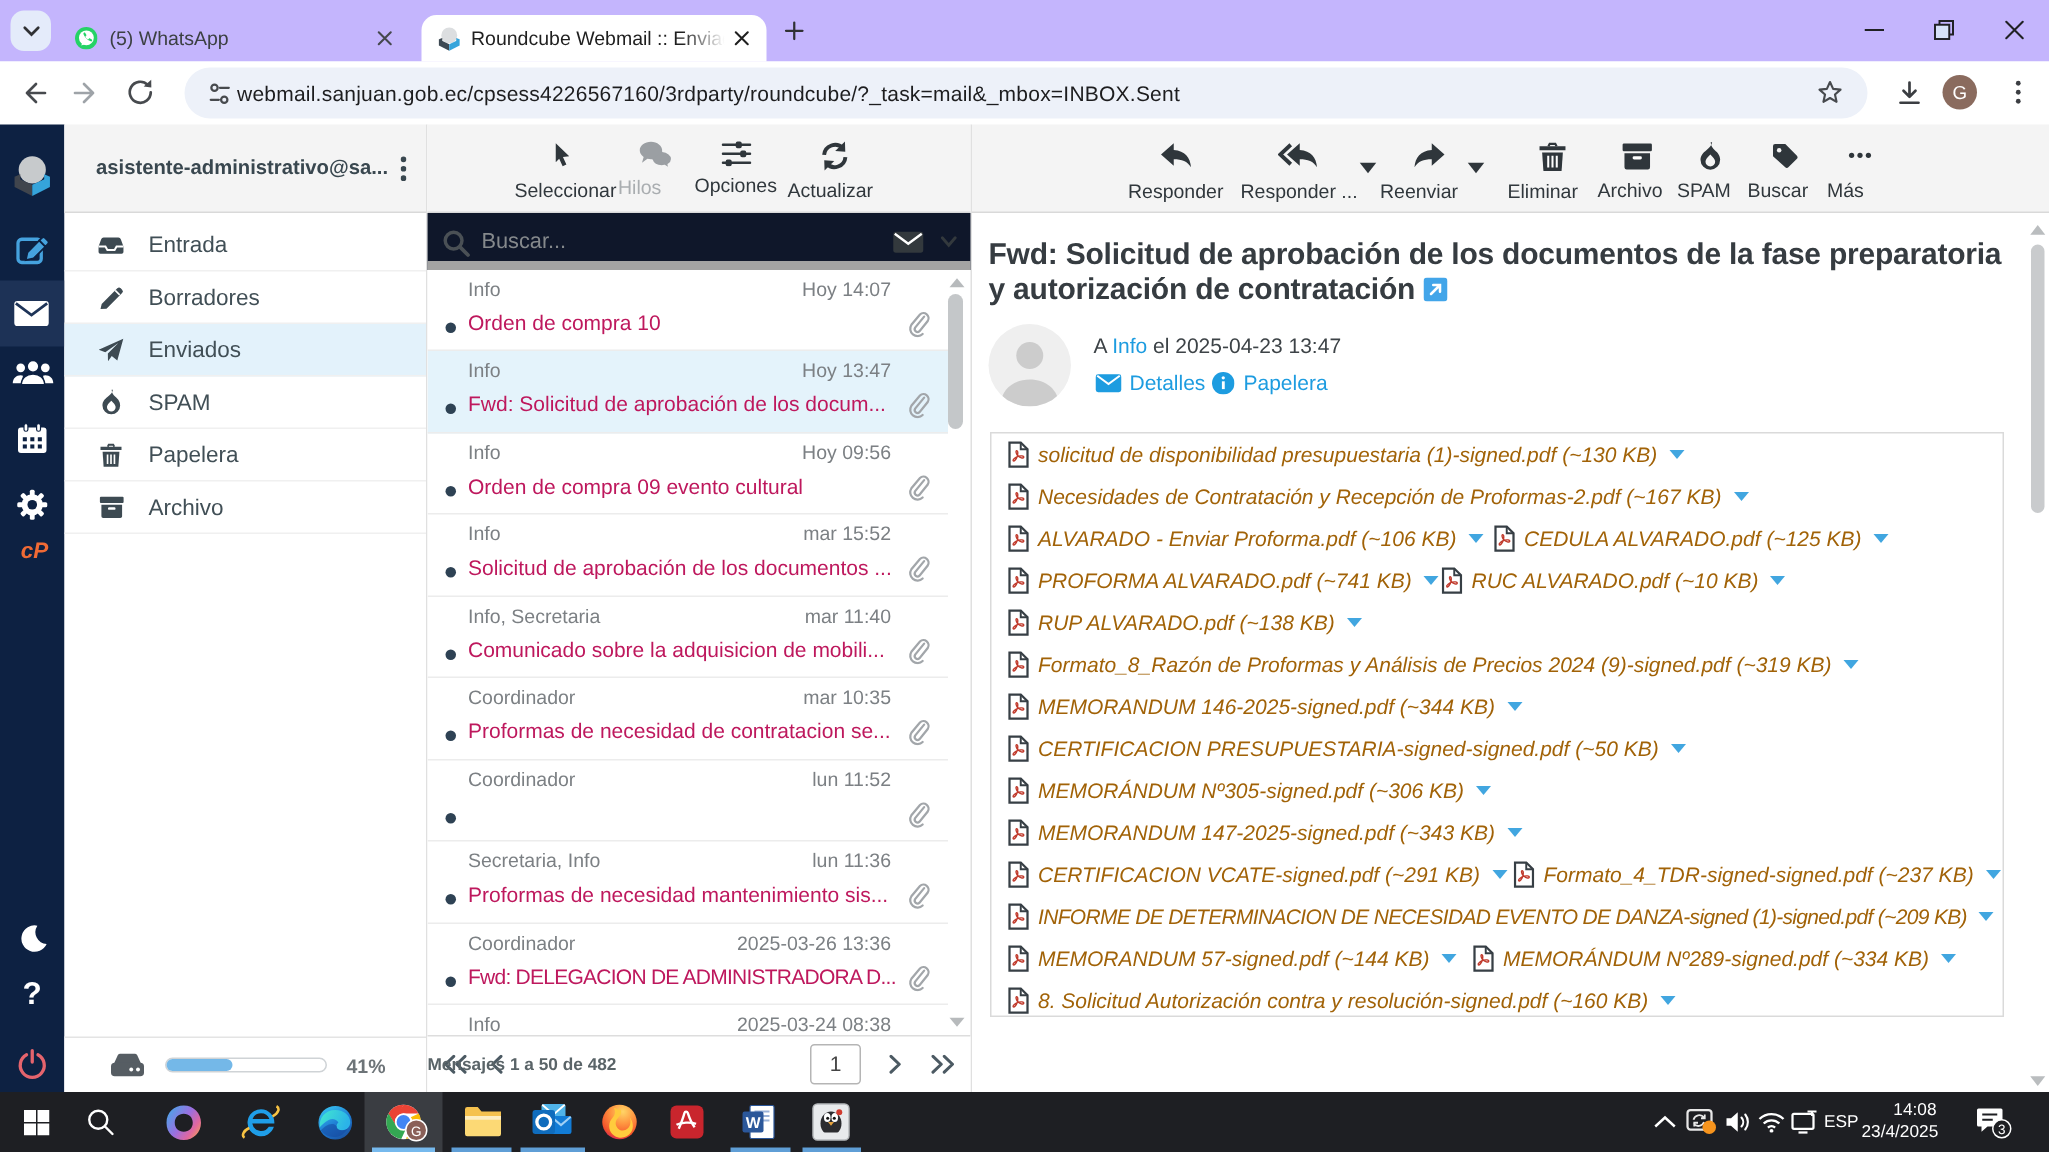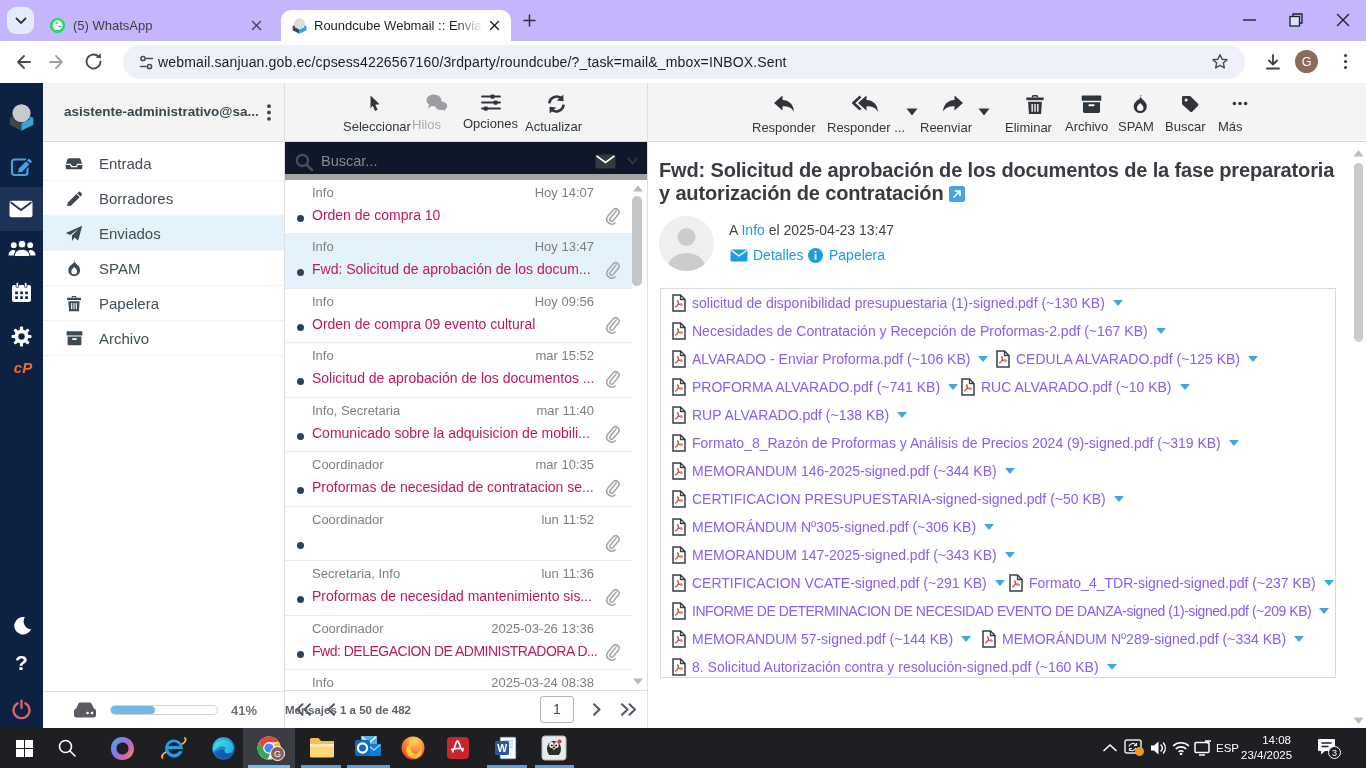--- a/index.html
+++ b/index.html
@@ -25,21 +25,21 @@
 .msubj { position:absolute; left:27px; top:27px; font-size:14px; color:#be185d; white-space:nowrap; max-width:290px; overflow:hidden; }
 .mdot { position:absolute; left:12px; top:35px; width:7px; height:7px; border-radius:50%; background:#2e4254; }
 .mclip { position:absolute; left:319px; top:27px; }
 .msel { background:#e4f3fb; }
 .mborder { border-bottom:1px solid #ececec; }
 .tbtn { position:absolute; top:11px; color:#30373c; }
 .tbtn .lbl { font-size:13px; margin-top:5px; color:#30373c; white-space:nowrap; }
 .tbtn svg { margin:0 auto; }
 .tbtn.dis, .tbtn.dis .lbl { color:#a9adb0; }
 #attbox { position:absolute; left:12px; top:205px; width:676px; height:390px; border:1px solid #dadada; background:#fff; }
-.arow { position:absolute; left:11px; height:28px; display:flex; align-items:center; font-size:14px; color:#8b5cf6; }
+.arow { position:absolute; left:11px; height:28px; display:flex; align-items:center; font-size:14px; color:#a16207;font-style:italic; }
 .aitem { display:flex; align-items:center; white-space:nowrap; }
 .ag { position:absolute; top:0; height:28px; }
 .aname { margin-left:6px; }
 .acaret { margin-left:8px; width:0; height:0; border-left:5.5px solid transparent; border-right:5.5px solid transparent; border-top:6.5px solid #41a6e0; }
 .blue { color:#1d9ce0; }
 #taskbar { position:absolute; left:0; top:728px; width:1366px; height:40px; background:#1e1f23; }
 .tbi { position:absolute; top:0; width:46px; height:40px; display:flex; align-items:center; justify-content:center; }
 .uline { position:absolute; top:37px; height:3px; background:#5f9ed6; }
 svg { display:block; }
 </style>

